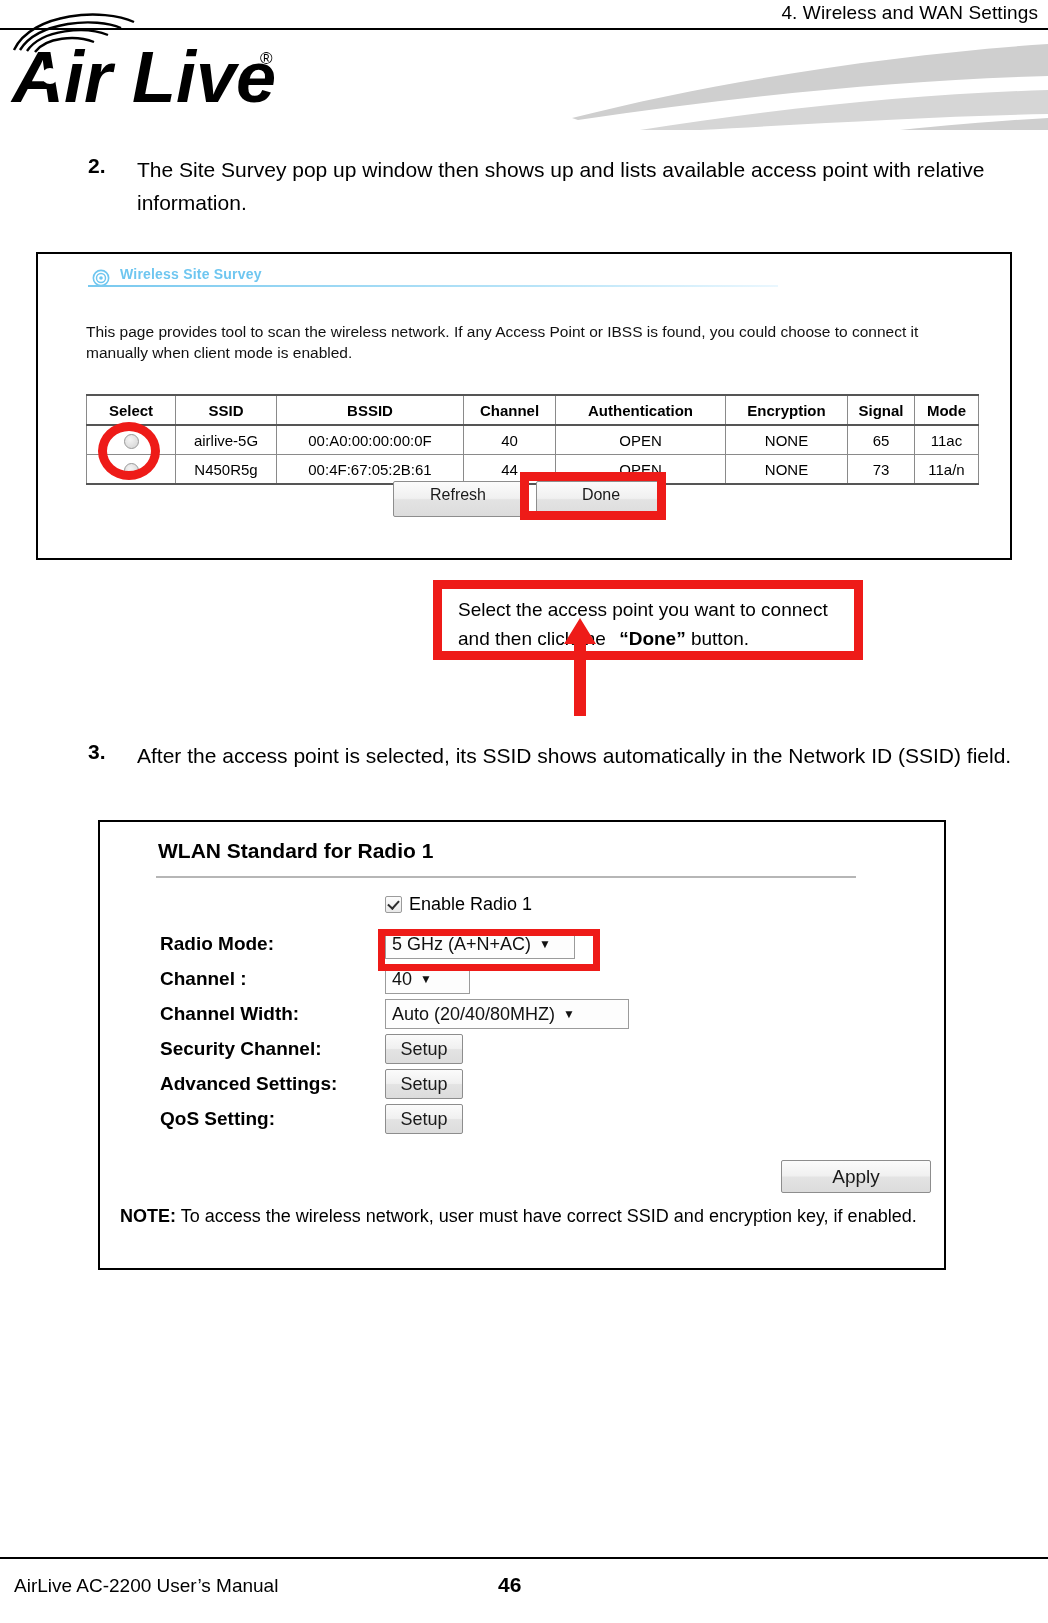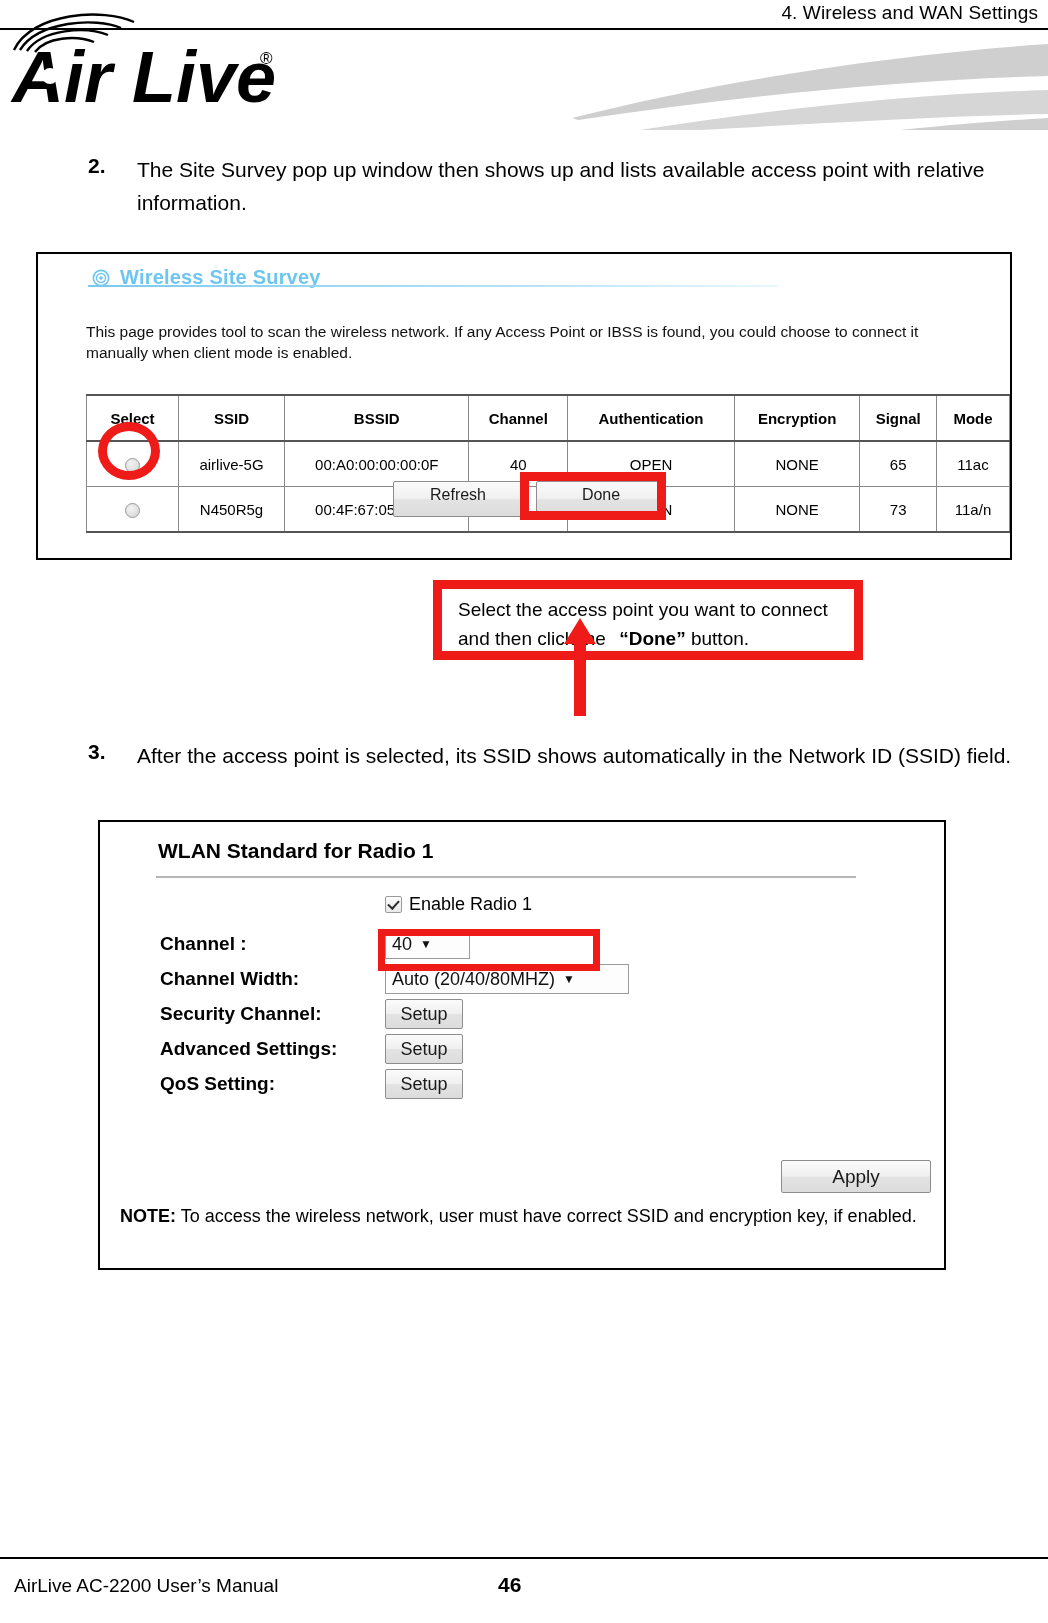--- a/index.html
+++ b/index.html
@@ -109,21 +109,21 @@
     position: absolute;
     left: 0;
     top: 3px;
     width: 18px;
     height: 18px;
   }
   .ss-title-text {
     position: absolute;
     left: 28px;
     top: 0px;
-    font-size: 20px;
+    font-size: 14px;
     font-weight: bold;
     color: #6ec6f0;
     letter-spacing: 0.2px;
     white-space: nowrap;
   }
   .ss-title-underline {
     position: absolute;
     top: 31px;
     left: 50px;
     width: 690px;
@@ -144,21 +144,21 @@
   .ss-table {
     position: absolute;
     top: 140px;
     left: 48px;
     border-collapse: collapse;
     font-size: 15px;
   }
   .ss-table th, .ss-table td {
     border: 1px solid #8a8a8a;
     text-align: center;
-    padding: 8px;
+    padding: 0;
     height: 28px;
     font-weight: normal;
     background: #fff;
   }
   .ss-table thead th {
     font-weight: bold;
     border-top: 2px solid #555;
     border-bottom: 2px solid #555;
     background: #fff;
   }
@@ -561,20 +561,26 @@
 
     <div class="wlan-form">
 
       <div class="form-row">
         <div class="form-control">
           <span class="checkbox-box"></span><span class="checkbox-label">Enable Radio 1</span>
         </div>
       </div>
 
 
+      <div class="form-row">
+        <div class="form-label">Radio Mode:</div>
+        <div class="form-control">
+          <span class="select-box" id="sel-radio-mode"><span>5 GHz (A+N+AC)</span><span class="caret">▼</span></span>
+        </div>
+      </div>
 
       <div class="form-row">
         <div class="form-label">Channel :</div>
         <div class="form-control">
           <span class="select-box" id="sel-channel"><span>40</span><span class="caret">▼</span></span>
         </div>
       </div>
 
       <div class="form-row">
         <div class="form-label">Channel Width:</div>

